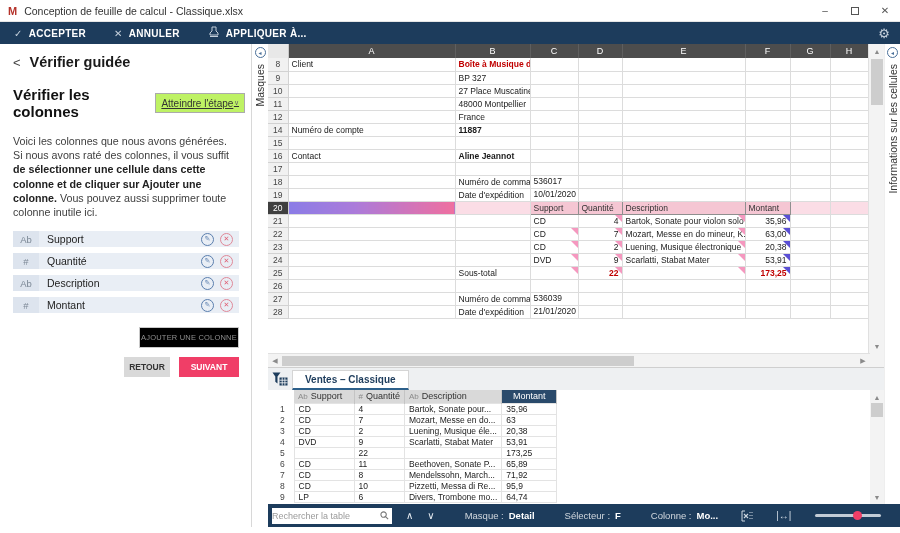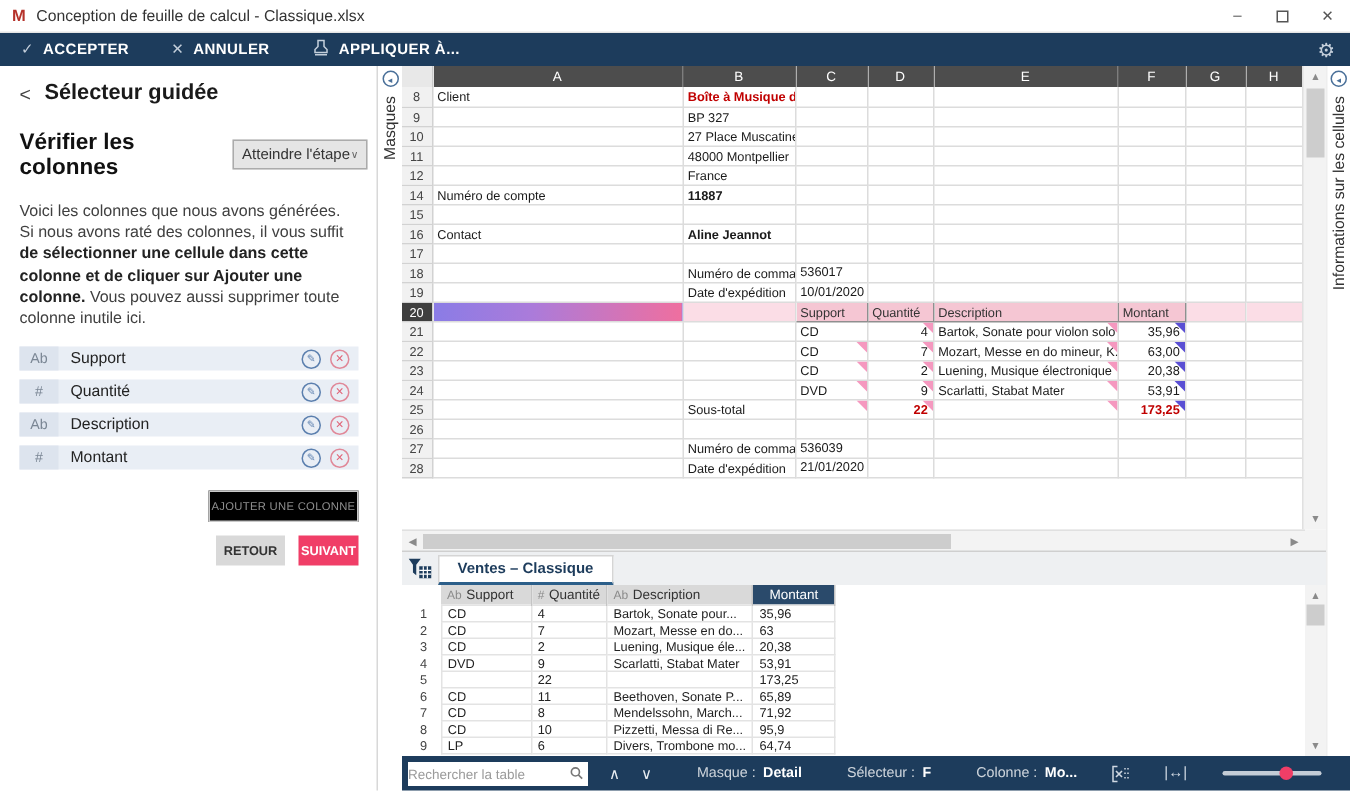--- a/index.html
+++ b/index.html
@@ -21,35 +21,35 @@
   .tbtn .ticon { font-size:10px; color:#c4cfdb; font-weight:normal; }
   #gearbtn { margin-left:auto; margin-right:10px; font-size:13px; color:#c4cfdb; }
 
   
   #leftpanel { left:0; top:44px; width:252px; height:483px; background:#fff; border-right:1px solid #d8d8d8; }
   #lp-header { display:flex; align-items:center; gap:9px; padding:10px 0 6px 13px; }
   #lp-back { font-size:13px; color:#444; }
   #lp-title { font-size:14.5px; font-weight:bold; color:#1a1a1a; }
   #lp-steprow { display:flex; align-items:center; justify-content:space-between; padding:10px 6px 0 13px; }
   #lp-steplabel { font-size:15px; font-weight:bold; color:#111; }
-  #lp-dropdown { width:92px; height:20px; border:1px solid #ababab; background:#e5e5e5; font-size:10px; color:#333; display:flex; align-items:center; justify-content:space-between; padding:0 5px; }
+  #lp-dropdown { width:92px; height:20px; border:1px solid #ababab; background:#bef264; font-size:10px; color:#333; display:flex; align-items:center; justify-content:space-between; padding:0 5px;text-decoration:underline; }
   #lp-desc { padding:14px 12px 0 13px; font-size:10.7px; color:#404040; line-height:1.33; }
   #lp-desc .bseg { font-weight:bold; color:#222; }
   #lp-items { padding:12px 12px 0 13px; }
   .lp-item { display:flex; align-items:center; height:16px; margin-bottom:6px; background:#e9eef5; }
   .lp-item .typ { width:26px; align-self:stretch; background:#dde4ee; color:#7a8694; font-size:9.5px; display:flex; align-items:center; justify-content:center; }
   .lp-item .nm { flex:1; font-size:10.5px; color:#222; padding-left:8px; }
   .cicon { width:13px; height:13px; border-radius:50%; display:flex; align-items:center; justify-content:center; font-size:7px; margin-right:6px; }
   .cicon.edit { border:1px solid #5b7fae; color:#5b7fae; }
   .cicon.del { border:1px solid #e08898; color:#e06377; }
   #lp-add { margin:14px 12px 0 0; display:flex; justify-content:flex-end; }
   #addbtn { width:100px; height:21px; background:#000000; border:1px solid #c9c9c9; color:#8f8f8f; font-size:7.5px; letter-spacing:.2px; display:flex; align-items:center; justify-content:center;margin-left:40px; }
   #lp-nav { margin:9px 12px 0 0; display:flex; justify-content:flex-end; gap:9px; }
   #retourbtn { width:46px; height:20px; background:#d9d9d9; color:#333; font-size:8.5px; font-weight:bold; display:flex; align-items:center; justify-content:center; }
-  #suivantbtn { width:40px; height:20px; background:#f03e67; color:#fff; font-size:8.5px; font-weight:bold; display:flex; align-items:center; justify-content:center; }
+  #suivantbtn { width:60px; height:20px; background:#f03e67; color:#fff; font-size:8.5px; font-weight:bold; display:flex; align-items:center; justify-content:center; }
 
   
   .vstrip { top:44px; width:16px; background:#fff; display:flex; flex-direction:column; align-items:center; }
   #masques-strip { left:252px; height:483px; }
   #cellinfo-strip { left:884px; height:462px; border-left:1px solid #eee; }
   .collapse-circ { width:11px; height:11px; border-radius:50%; border:1px solid #4a7099; color:#4a7099; font-size:6px; display:flex; align-items:center; justify-content:center; margin-top:3px; }
   .vtext { writing-mode:vertical-rl; transform:rotate(180deg); font-size:10.5px; color:#333; margin-top:6px; white-space:nowrap; }
 
   
   #sheetwrap { left:268px; top:44px; width:600px; height:309px; overflow:hidden; background:#fff; }
@@ -143,21 +143,21 @@
           </svg>
       </span>
       <span>APPLIQUER À...</span>
     </div>
     <span id="gearbtn">⚙</span>
   </div>
 
   <div id="leftpanel" class="abs">
     <div id="lp-header">
       <span id="lp-back">&lt;</span>
-      <span id="lp-title">Sélecteur guidée</span>
+      <span id="lp-title">Vérifier guidée</span>
     </div>
     <div id="lp-steprow">
       <span id="lp-steplabel">Vérifier les colonnes</span>
       <div id="lp-dropdown">
         <span>Atteindre l'étape</span>
         <span style="font-size:7px;color:#666;">∨</span>
       </div>
     </div>
     <div id="lp-desc"><span>Voici les colonnes que nous avons générées. Si nous avons raté des colonnes, il vous suffit </span><span class="bseg">de sélectionner une cellule dans cette colonne et de cliquer sur Ajouter une colonne.</span><span> Vous pouvez aussi supprimer toute colonne inutile ici.</span></div>
     <div id="lp-items">

